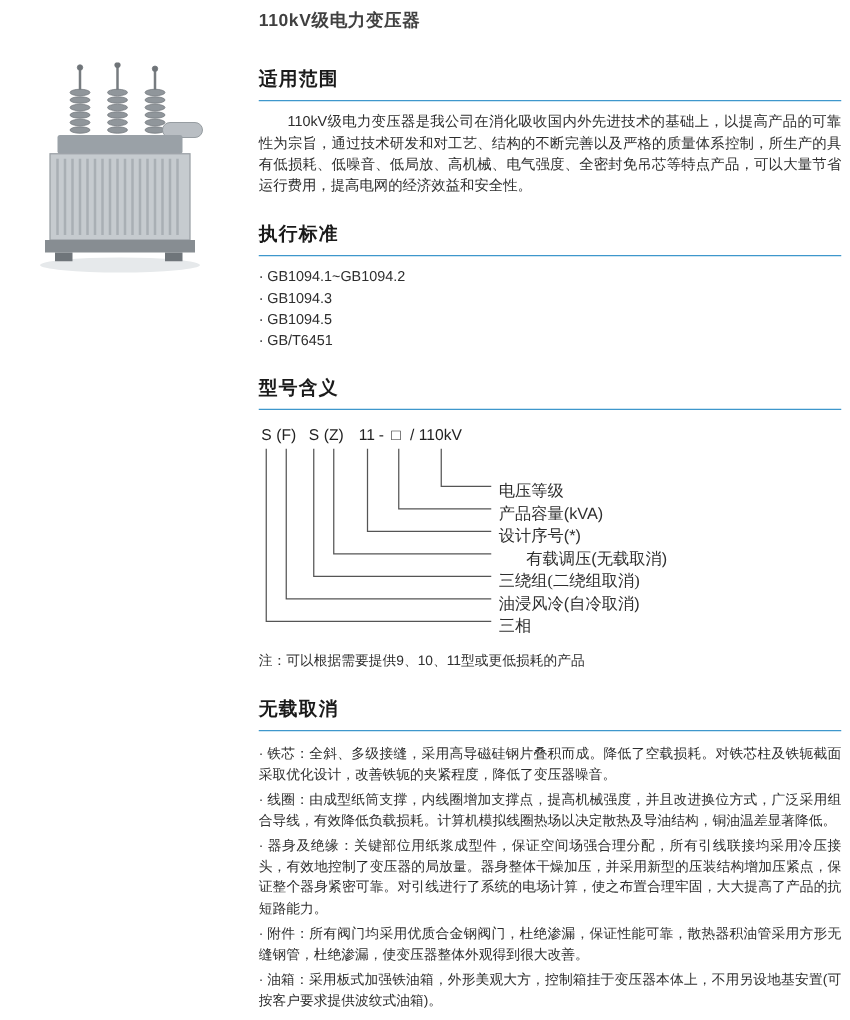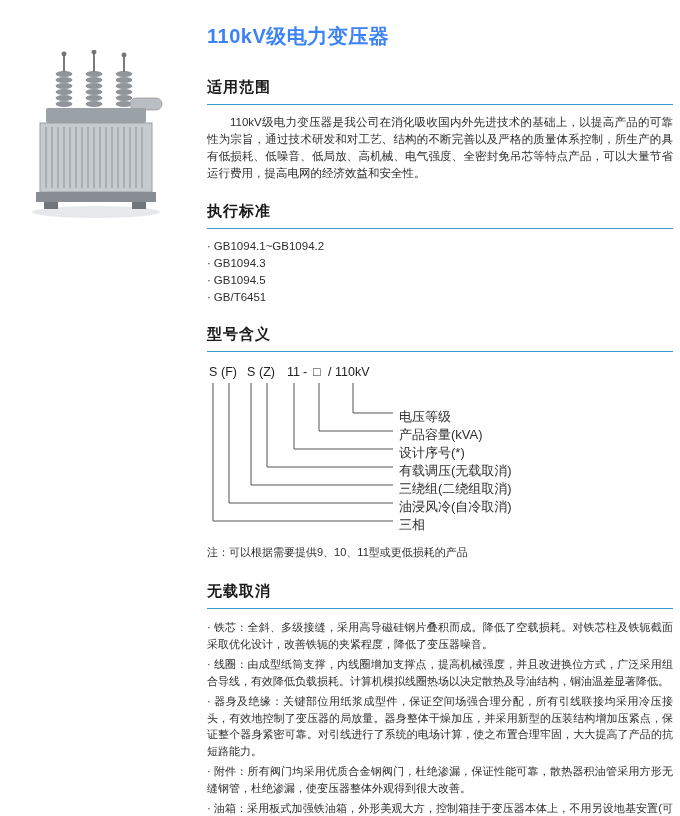--- a/index.html
+++ b/index.html
@@ -2,38 +2,38 @@
 <html><head>
 <meta charset="utf-8">
 <style>
   html,body{margin:0;padding:0;}
   body{
     width:680px;height:816px;background:#ffffff;position:relative;overflow:hidden;
     font-family:"Liberation Sans","DejaVu Sans",sans-serif;color:#222;
   }
   .photo-wrap{position:absolute;left:26px;top:50px;width:140px;height:172px;}
   .content{position:absolute;left:207px;top:0;width:466px;}
-  .page-title{font-size:20px;font-weight:bold;color:#3b82f6;margin:23px 0 0 0;letter-spacing:.5px;}
+  .page-title{font-size:14px;font-weight:bold;color:#404040;margin:8px 0 0 0;letter-spacing:.5px;}
   .sec-head{font-size:15px;font-weight:600;color:#1a1a1a;margin:0;letter-spacing:1px;}
   .rule{height:1px;background:#3e97cc;margin-top:7px;}
   .mt-scope{margin-top:28px;}
   .mt-std{margin-top:20px;}
   .mt-model{margin-top:19px;}
   .mt-feat{margin-top:22px;}
   .para{font-size:11.5px;line-height:17px;color:#2e2e2e;text-indent:2em;text-align:justify;margin:9px 0 0 0;}
   .std-list{list-style:none;margin:9px 0 0 0;padding:0;font-size:11.5px;line-height:17px;color:#2e2e2e;}
   .bullet{margin-right:3px;}
   
   .diagram{position:relative;margin-top:13px;height:172px;font-size:12.5px;color:#222;}
   .diagram svg{position:absolute;left:0;top:0;}
   .fpart{position:absolute;top:0;white-space:nowrap;}
   .fp-s1{left:2px;} .fp-f{left:14px;} .fp-s2{left:40px;} .fp-z{left:52px;}
   .fp-n{left:80px;} .fp-dash{left:96px;} .fp-box{left:106px;} .fp-slash{left:121px;} .fp-kv{left:128px;}
   .mlabel{position:absolute;left:192px;font-size:13px;color:#2e2e2e;white-space:nowrap;}
-  .ml-0{top:43px;} .ml-1{top:61px;} .ml-2{top:79px;} .ml-3{top:97px;} .ml-4{top:115px;} .ml-5{top:133px;} .ml-6{top:151px;}
+  .ml-0{top:43px;} .ml-1{top:61px;} .ml-2{top:79px;} .ml-3{top:97px;margin-left:22px;} .ml-4{top:115px;font-family:Liberation Serif, serif;} .ml-5{top:133px;} .ml-6{top:151px;}
   .note{font-size:11px;color:#2e2e2e;margin-top:8px;}
   .feat-list{margin-top:10px;}
   .feat-item{font-size:11px;line-height:16.5px;color:#2e2e2e;text-align:justify;margin:0 0 4px 0;}
 </style>
 </head>
 <body>
 
 <div class="photo-wrap">
   <svg viewBox="0 0 140 172" width="140" height="172">
     <ellipse cx="70" cy="162" rx="64" ry="6" fill="#e6e9eb"></ellipse>

